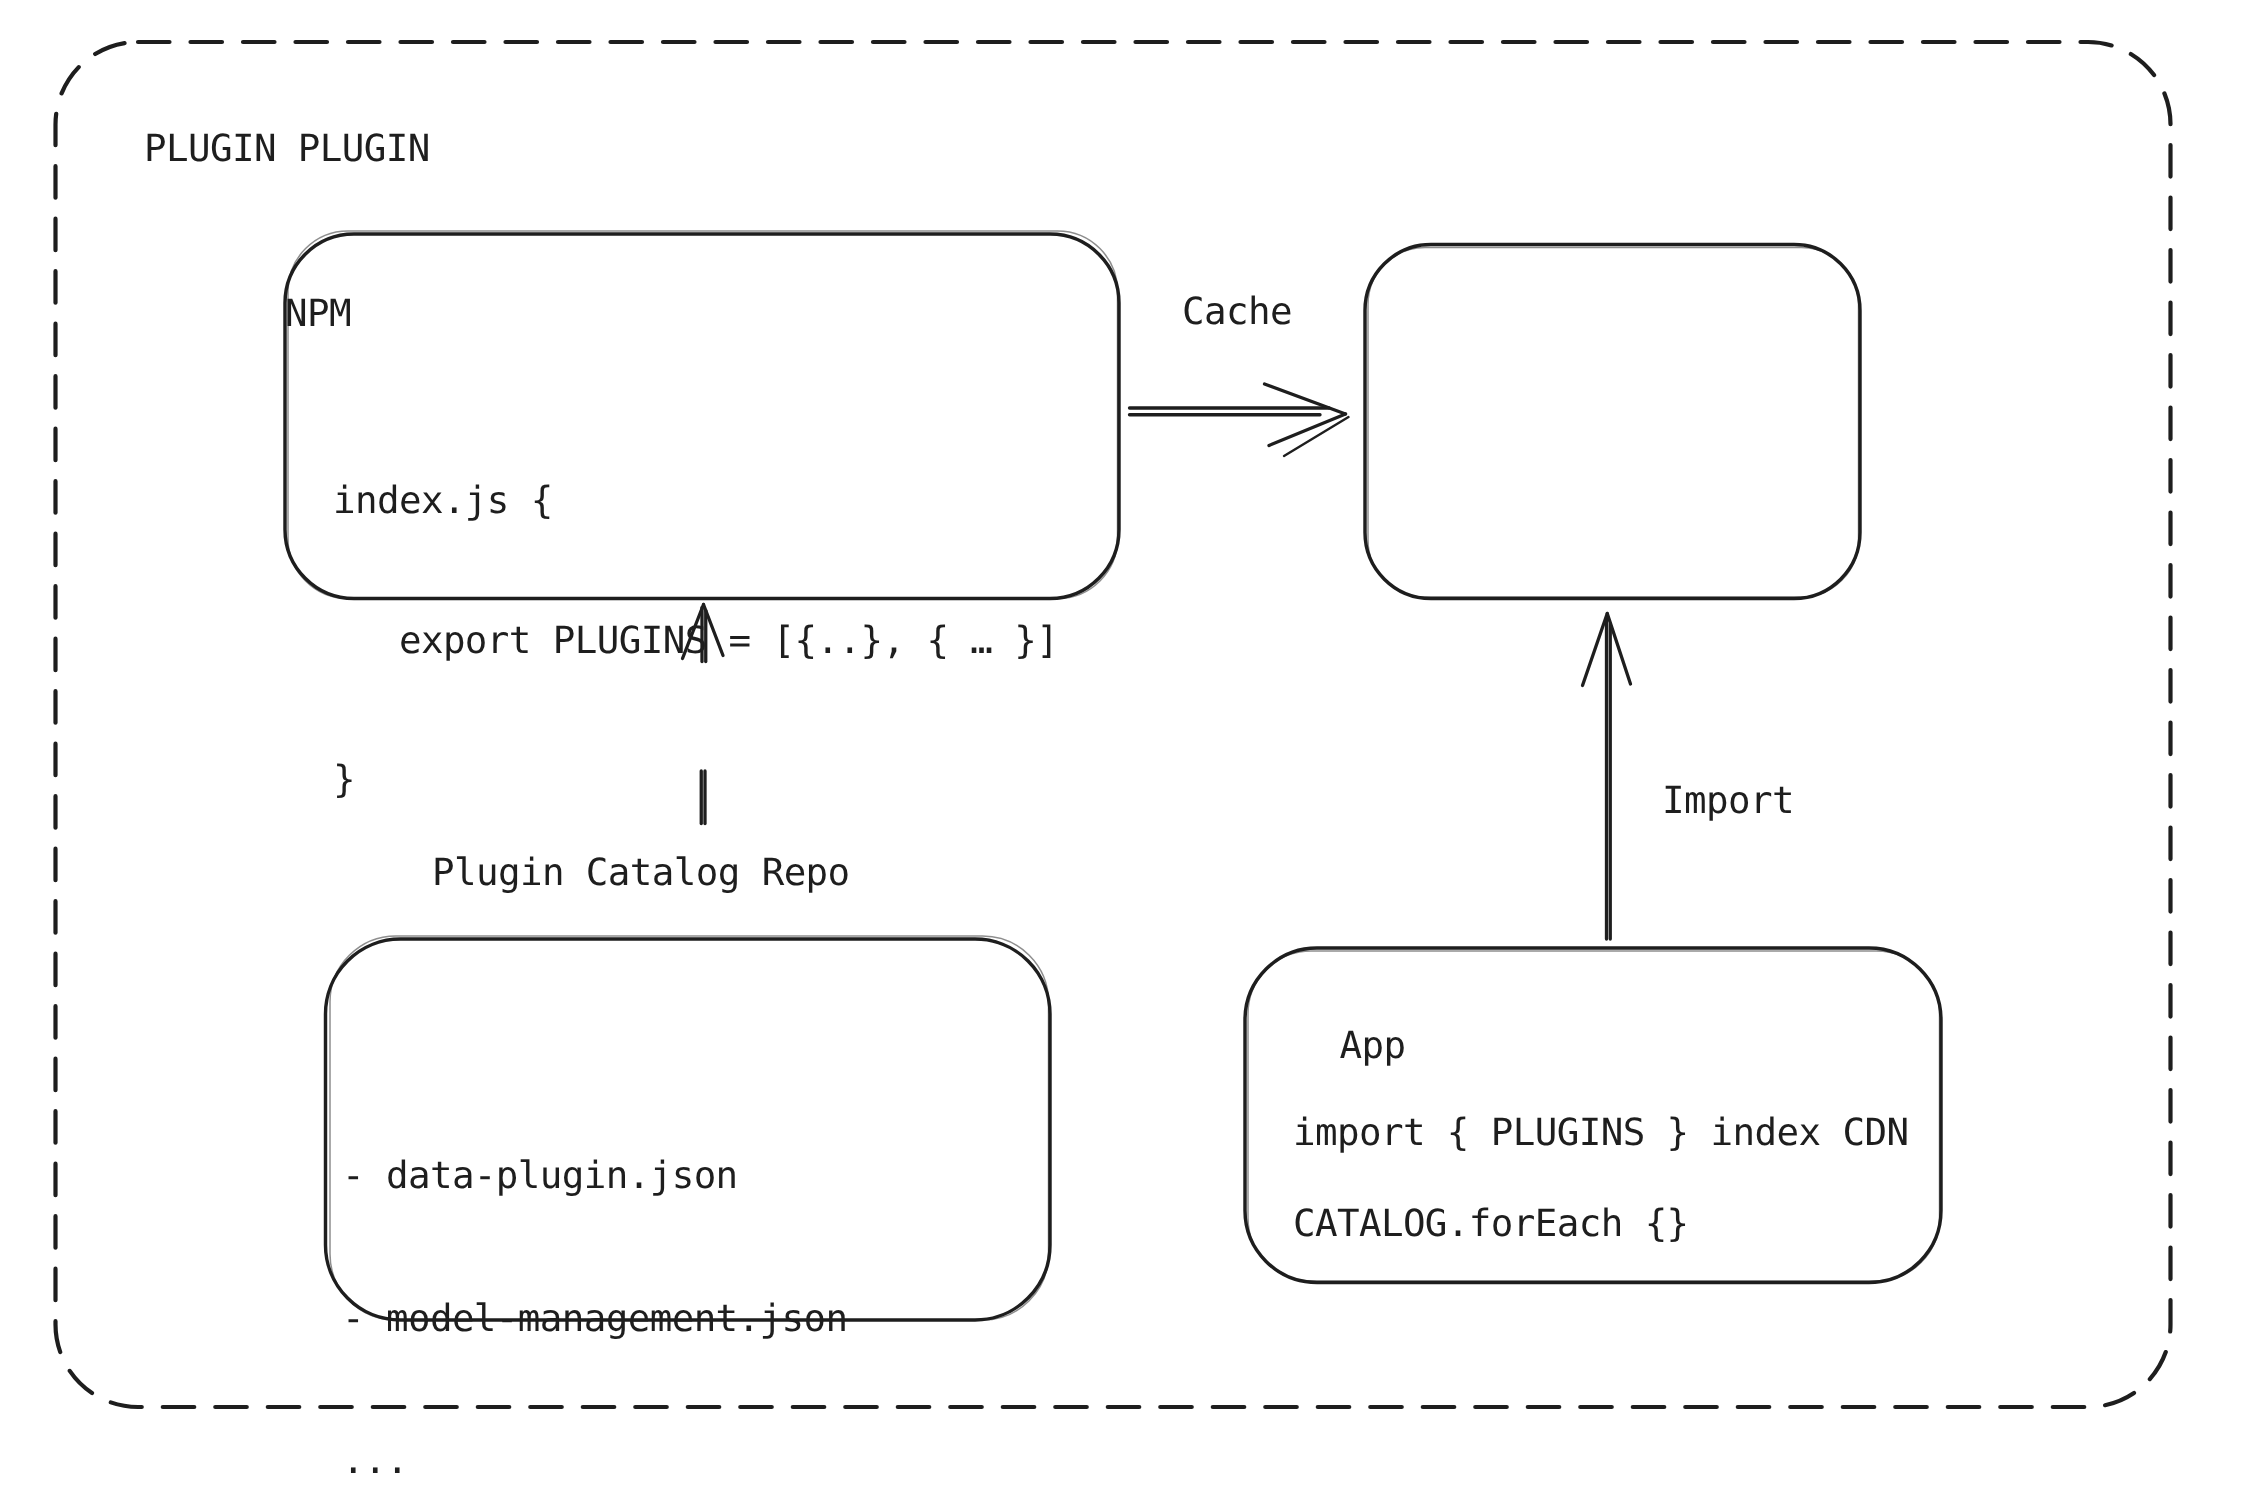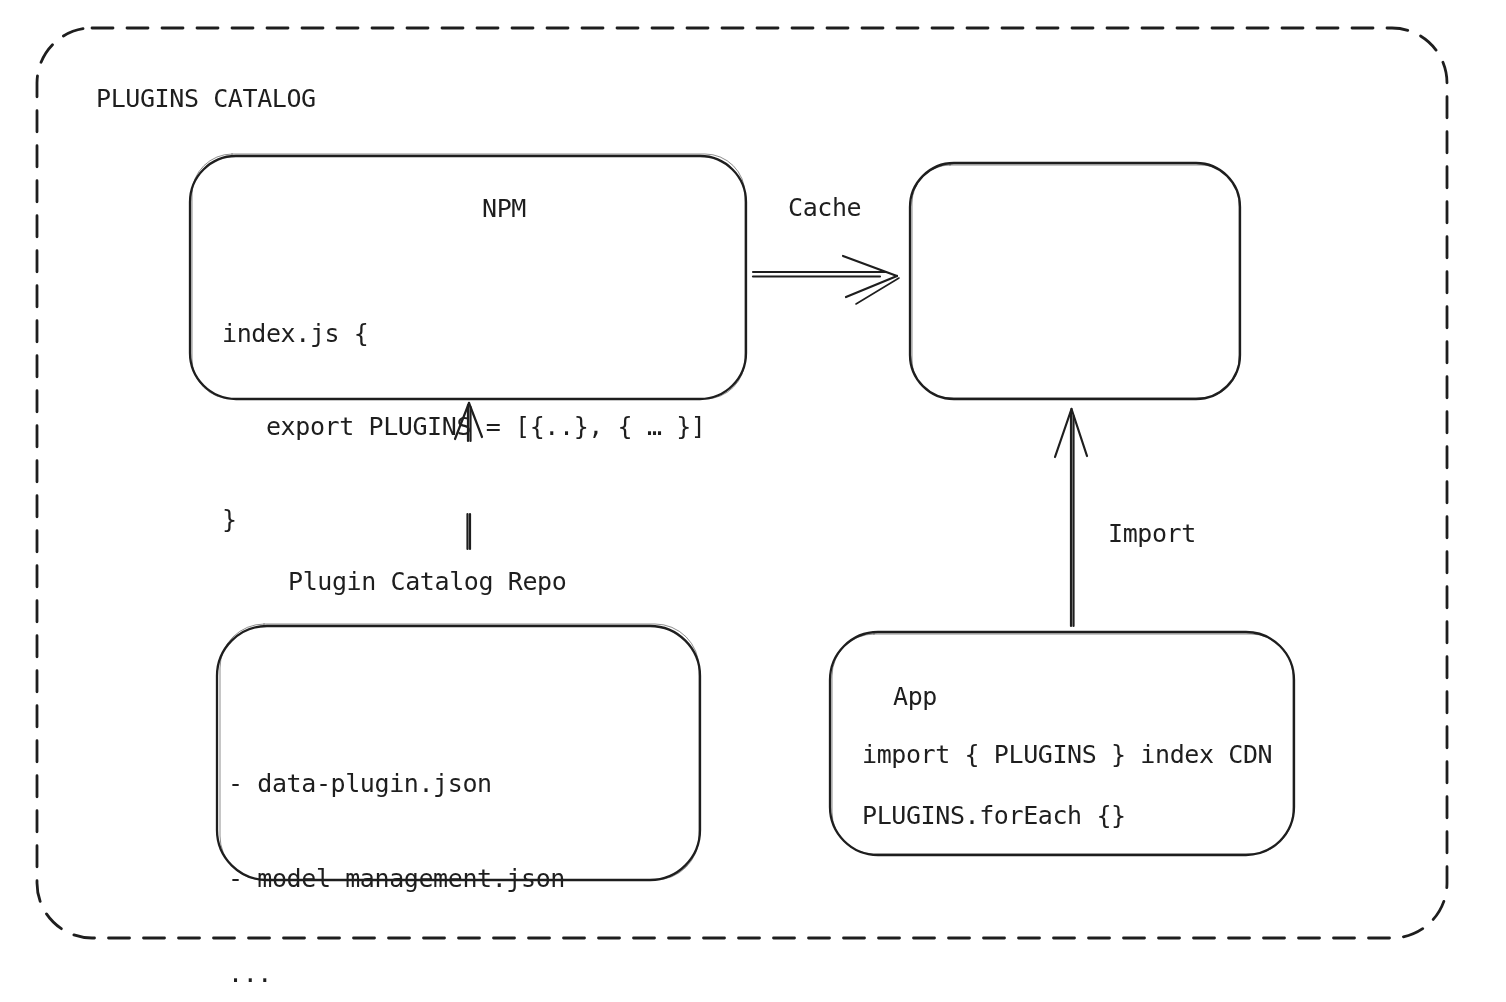--- a/index.html
+++ b/index.html
@@ -25,21 +25,21 @@
     height: 1002px;
   }
   .txt {
     position: absolute;
     font-size: 25px;
     line-height: 31px;
     letter-spacing: -0.4px;
     white-space: pre;
     color: #1e1e1e;
   }
-  .center { text-align: center; padding-left: 36px; }
+  .center { text-align: left; }
   .code-line { height: 31px; }
   .repo-line { height: 33px; line-height: 33px; }
 </style>
 </head>
 <body>
 
 <div id="stage">
 
   <svg id="arrow-layer" viewBox="0 0 1506 1002" fill="none" stroke="#1e1e1e" stroke-linecap="round" stroke-linejoin="round">
 
@@ -86,21 +86,21 @@
     </g>
 
     <g stroke-width="2.2">
       <path d="M1071,626 L1071,412"></path>
       <path d="M1073.5,626 L1073.5,416"></path>
       <path d="M1071.5,409 L1055,457"></path>
       <path d="M1071.5,409 L1087,456"></path>
     </g>
   </svg>
 
-  <div class="txt" style="left:96px; top:83px;">PLUGINS CATALOG</div>
+  <div class="txt" style="left:96px; top:83px;">PLUGIN PLUGIN</div>
 
   <div class="txt center" style="left:190px; top:193px; width:556px;">NPM</div>
   <div class="txt" style="left:222px; top:256px;">
     <div class="code-line">index.js {</div>
     <div class="code-line">   export PLUGINS = [{..}, { … }]</div>
     <div class="code-line">}</div>
   </div>
 
   <div class="txt" style="left:788px; top:192px;text-align:right;">Cache</div>
 
@@ -111,17 +111,17 @@
   <div class="txt" style="left:288px; top:566px;">Plugin Catalog Repo</div>
 
   <div class="txt" style="left:228px; top:705px;">
     <div class="repo-line">- data-plugin.json</div>
     <div class="repo-line">- model-management.json</div>
     <div class="repo-line">...</div>
   </div>
 
   <div class="txt" style="left:862px; top:681px;margin-left:31px;">App</div>
   <div class="txt" style="left:862px; top:739px;">import { PLUGINS } index CDN</div>
-  <div class="txt" style="left:862px; top:800px;">PLUGINS.forEach {}</div>
+  <div class="txt" style="left:862px; top:800px;">CATALOG.forEach {}</div>
 
   <div class="txt" style="left:1108px; top:518px;">Import</div>
 
 </div>
 
 </body></html>

